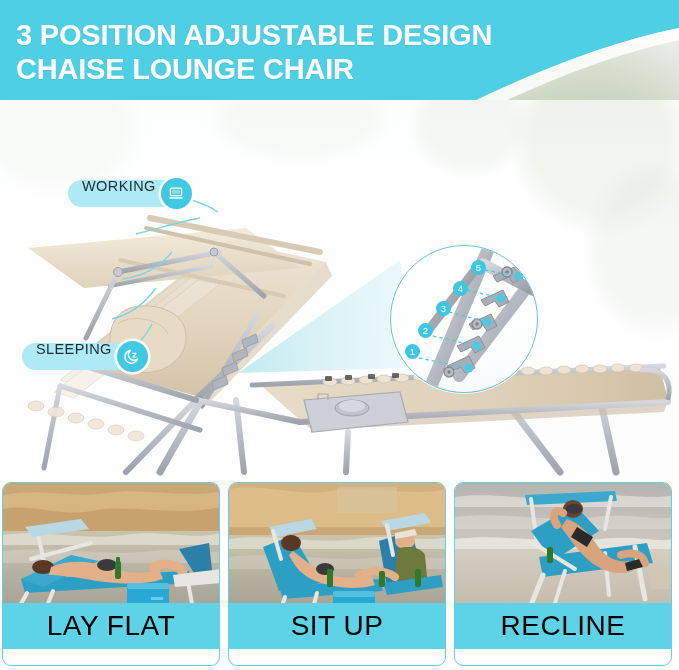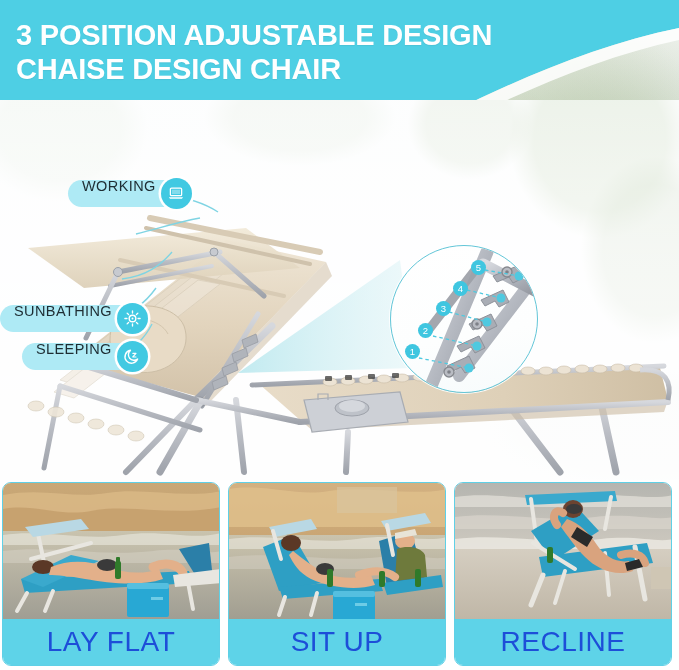--- a/index.html
+++ b/index.html
@@ -88,22 +88,22 @@
   .panel{
     position:absolute;top:0;width:218px;height:184px;
     border:1.8px solid #5fd0e6;border-radius:9px;overflow:hidden;background:#fff;
     box-sizing:border-box;
   }
   .panel.p1{left:2px;}
   .panel.p2{left:228px;}
   .panel.p3{left:454px;}
   .panel .photo{position:absolute;left:0;top:0;width:100%;height:138px;overflow:hidden;}
   .panel .cap{
-    position:absolute;left:0;bottom:0;width:100%;height:46px;background:#5ed3e8;
-    color:#1d4ed8;font-size:28px;line-height:46px;text-align:center;letter-spacing:.5px;
+    position:absolute;left:0;bottom:16px;width:100%;height:46px;background:#5ed3e8;
+    color:#000000;font-size:28px;line-height:46px;text-align:center;letter-spacing:.5px;
   }
   svg{overflow:visible;}
 </style>
 </head>
 <body>
 
 <div id="root">
 
   <div class="header">
     <div class="hdr-bgphoto"></div>
@@ -111,21 +111,21 @@
     <svg class="hdr-wave" viewBox="0 0 679 150" preserveAspectRatio="none">
       <path d="M0,0 L679,0 L679,28 C600,44 520,78 452,112 C392,142 300,152 190,148
                C120,145 56,139 0,134 Z" fill="#4ecfe4"></path>
       <path d="M0,134 C56,139 120,145 190,148 C300,152 392,142 452,112
                C520,78 600,44 679,28 L679,40 C604,56 524,90 458,124
                C396,154 300,162 188,158 C118,155 54,149 0,144 Z" fill="#ffffff" opacity="0.85"></path>
     </svg>
 
     <div class="hdr-title">
       <div>3 POSITION ADJUSTABLE DESIGN</div>
-      <div>CHAISE DESIGN CHAIR</div>
+      <div>CHAISE LOUNGE CHAIR</div>
     </div>
   </div>
 
   <div class="scene">
     <div class="scene-bg"></div>
     <div class="scene-veil"></div>
 
     <svg class="chair-art" viewBox="0 0 679 380">
       <defs>
         <linearGradient id="gFrame" x1="0" y1="0" x2="0" y2="1">
@@ -272,39 +272,20 @@
           <svg width="18" height="18" viewBox="0 0 24 24">
             <rect x="4.5" y="5.5" width="15" height="10" rx="1.6" fill="none" stroke="#fff" stroke-width="1.7"></rect>
             <rect x="6.6" y="7.6" width="10.8" height="5.8" fill="#fff" opacity="0.35"></rect>
             <path d="M2.5 17.5 h19 l-1.6 2 h-15.8 z" fill="#fff"></path>
           </svg>
         </span>
       </div>
 
 
 
-      <div class="lbl" style="left:0px;top:205px;">
-        <span>SUNBATHING</span>
-        <span class="ico">
-          <svg width="19" height="19" viewBox="0 0 24 24">
-            <circle cx="12" cy="12" r="4.2" fill="none" stroke="#fff" stroke-width="1.8"></circle>
-            <circle cx="12" cy="12" r="1.2" fill="#fff"></circle>
-            <g stroke="#fff" stroke-width="1.7" stroke-linecap="round">
-              <path d="M12 2.4 V5"></path>
-                <path d="M12 19 V21.6"></path>
-              <path d="M2.4 12 H5"></path>
-                <path d="M19 12 H21.6"></path>
-              <path d="M5.2 5.2 L7 7"></path>
-                <path d="M17 17 L18.8 18.8"></path>
-              <path d="M18.8 5.2 L17 7"></path>
-                <path d="M7 17 L5.2 18.8"></path>
-            </g>
-          </svg>
-        </span>
-      </div>
 
       <div class="lbl" style="left:22px;top:243px;">
         <span>SLEEPING</span>
         <span class="ico">
           <svg width="19" height="19" viewBox="0 0 24 24">
             <path d="M18.4 15.2 A8.2 8.2 0 1 1 9.4 4.2 A7 7 0 0 0 18.4 15.2 Z" fill="none" stroke="#fff" stroke-width="1.8" stroke-linejoin="round"></path>
             <path d="M12.4 8 h4 l-4 4.6 h4" fill="none" stroke="#fff" stroke-width="1.5" stroke-linecap="round" stroke-linejoin="round"></path>
           </svg>
         </span>
       </div>

